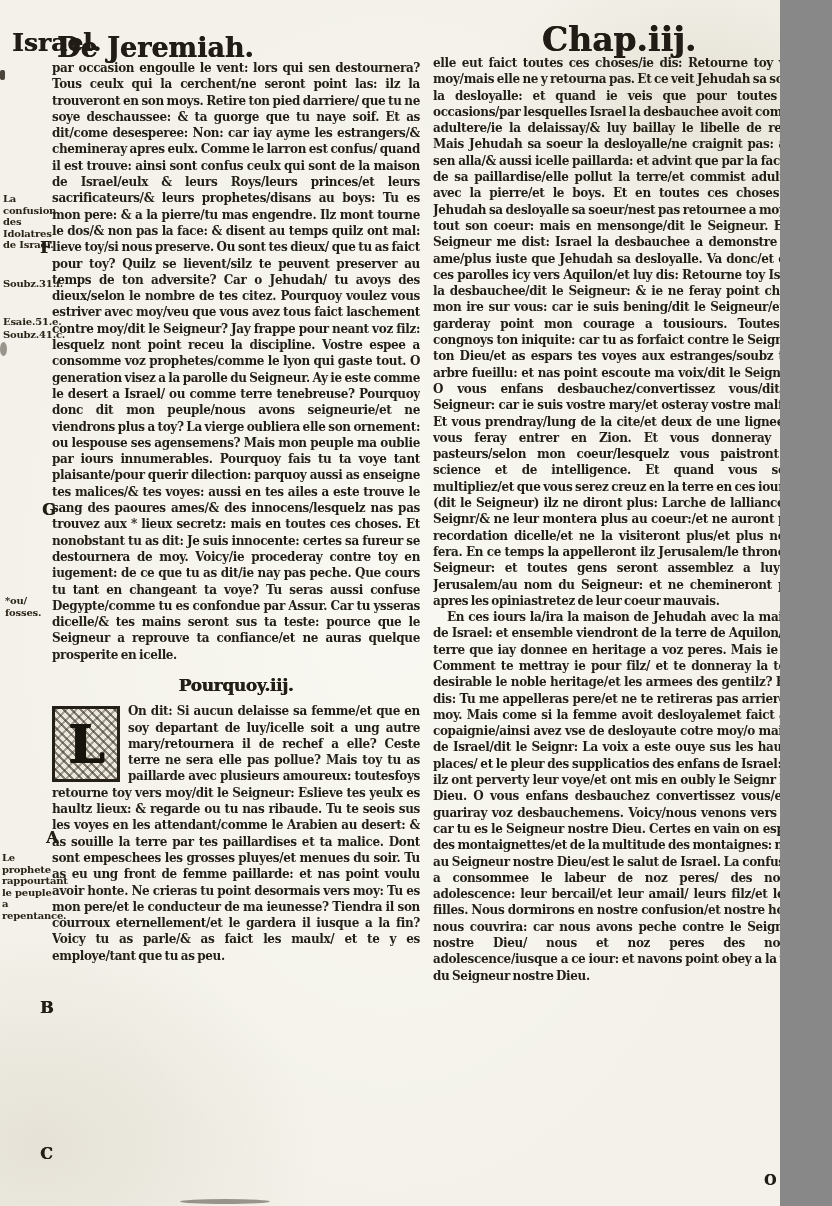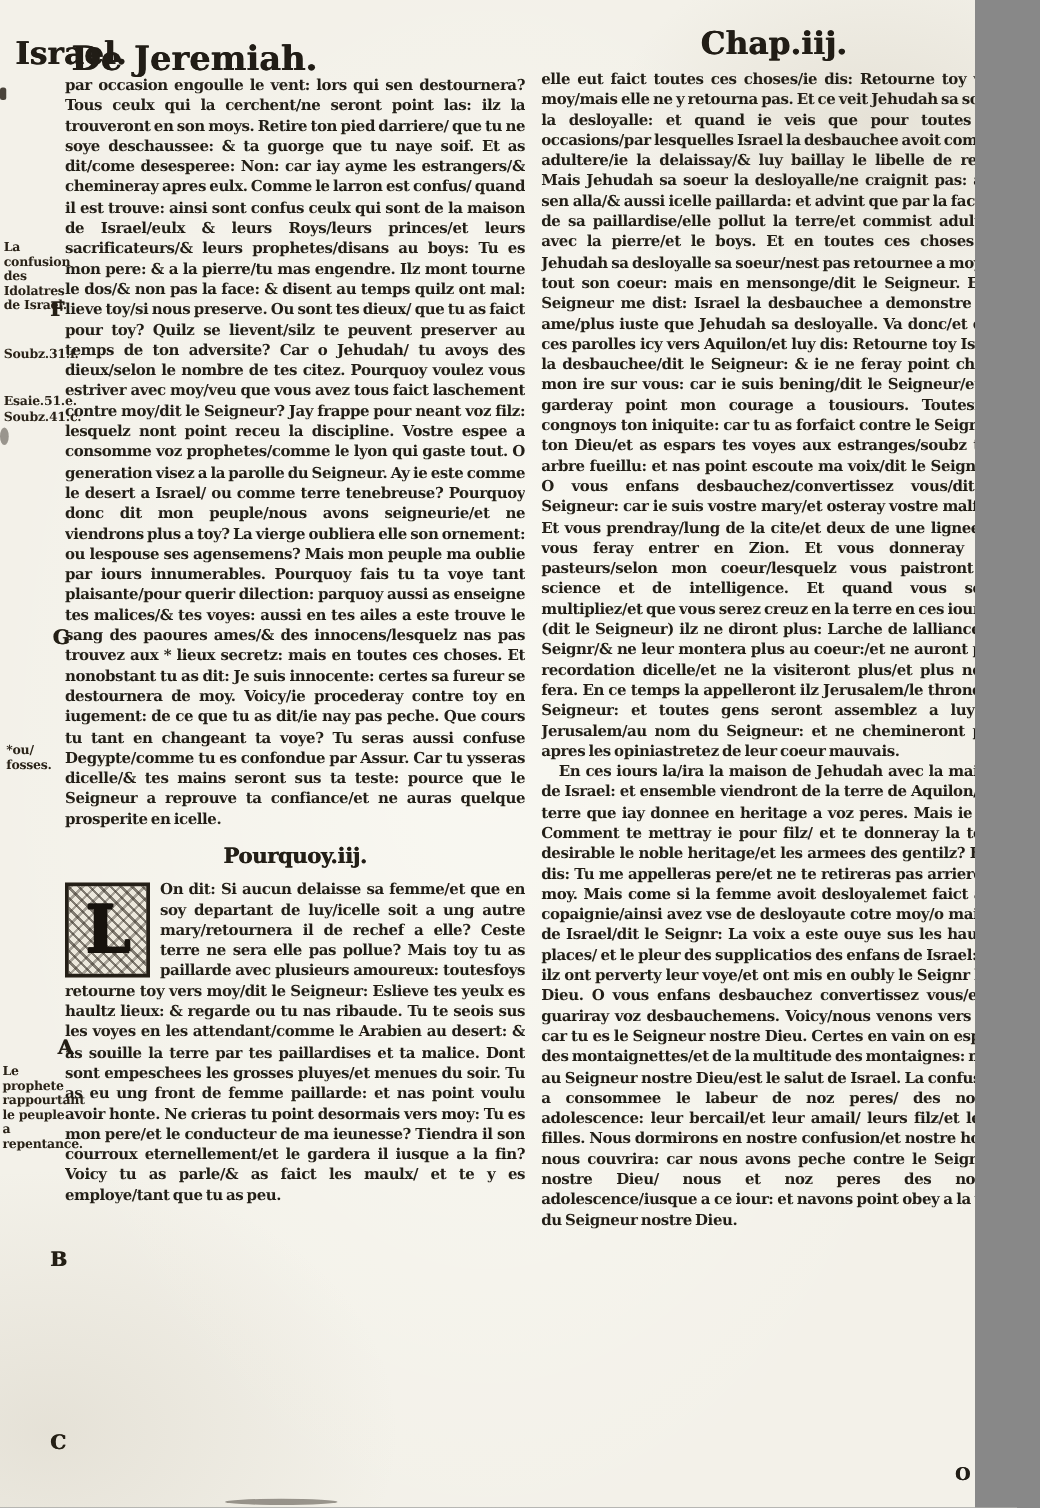--- a/index.html
+++ b/index.html
@@ -8,21 +8,21 @@
     background:
       radial-gradient(ellipse 300px 200px at 90% 8%, rgba(190,180,160,.25), transparent 70%),
       radial-gradient(ellipse 400px 300px at 5% 95%, rgba(180,170,150,.22), transparent 70%),
       radial-gradient(ellipse 500px 800px at 50% 50%, rgba(255,255,250,.5), transparent 80%),
       #f3f1e9;
     font-family:"DejaVu Serif", serif; color:#211d16;
   }
   .gothic { font-weight:700; text-shadow:0.5px 0 currentColor; white-space:nowrap; }
   .running-title { position:absolute; left:12px; top:28px; font-size:25px; }
   .col-title-left { position:absolute; left:57px; top:32px; width:368px; font-size:27px; }
-  .col-title-right { position:absolute; left:433px; top:20px; width:372px; text-align:center; font-size:25px; }
+  .col-title-right { position:absolute; left:433px; top:20px; width:372px; text-align:center; font-size:33px; }
   .col {
     position:absolute; text-align:justify;
     font-size:12px; font-weight:700; line-height:16.3px;
     letter-spacing:-0.35px; word-spacing:-1.2px;
     color:#231f17;
   }
   .col p { margin:0; }
   .col p.indent { text-indent:14px; }
   .col-left { left:52px; top:60px; width:368px; height:1146px; overflow:hidden; }
   .col-right { left:433px; top:55px; width:372px; height:1100px; overflow:hidden; }

